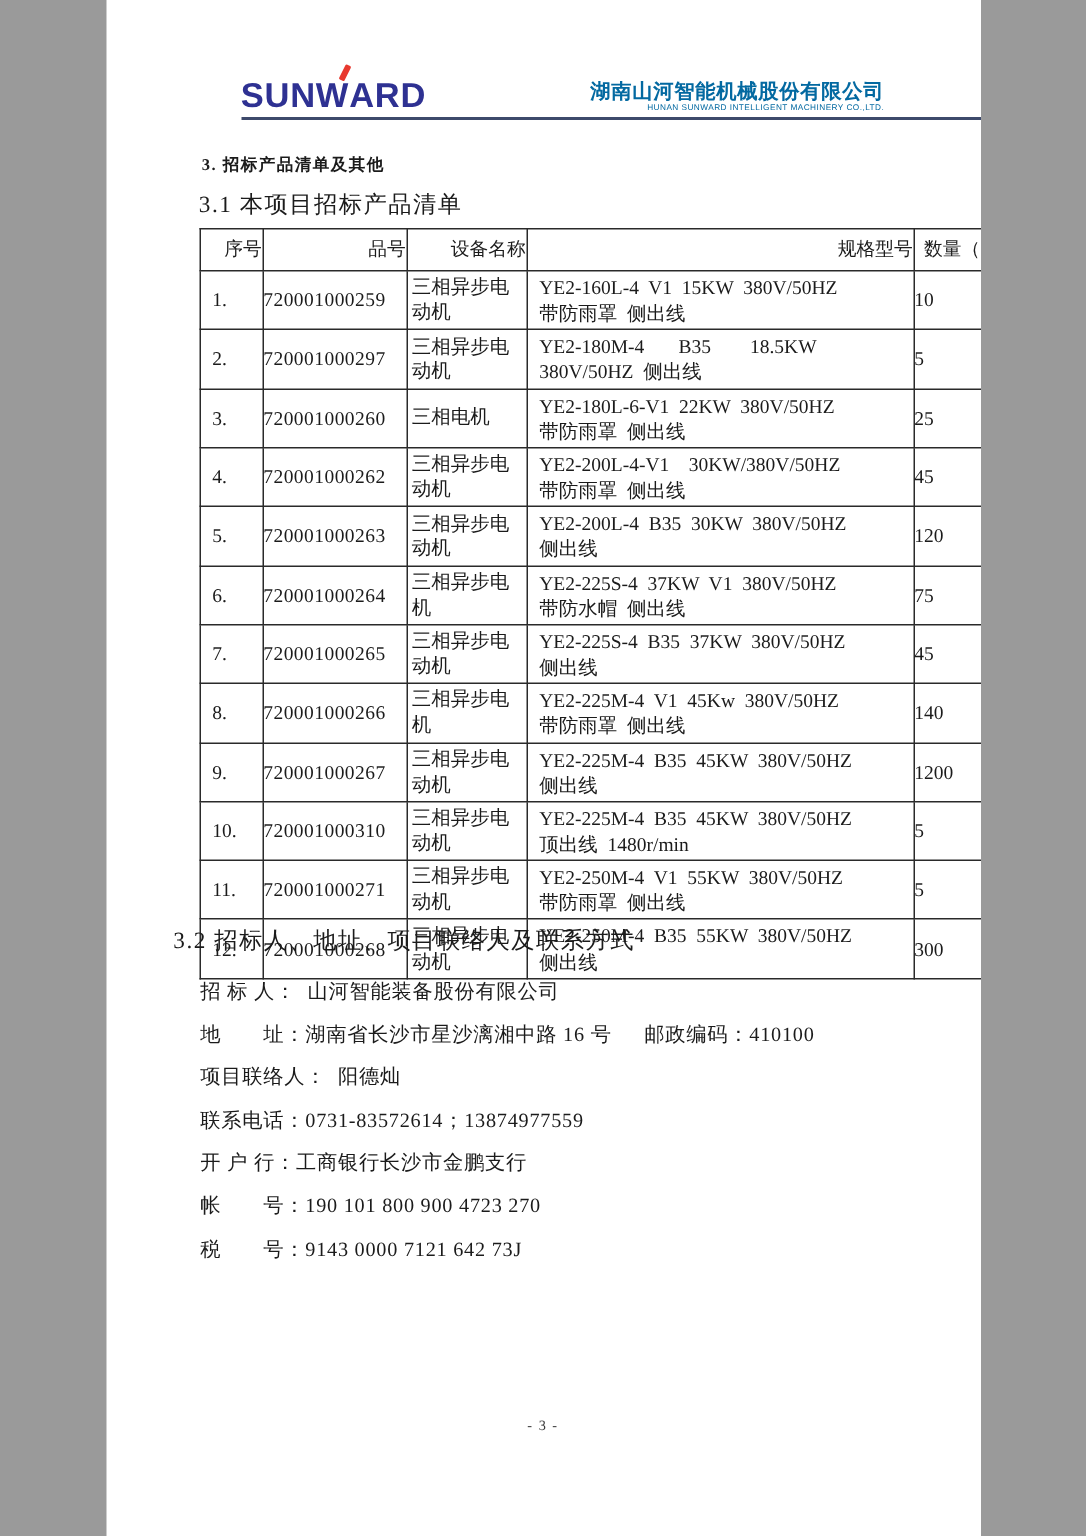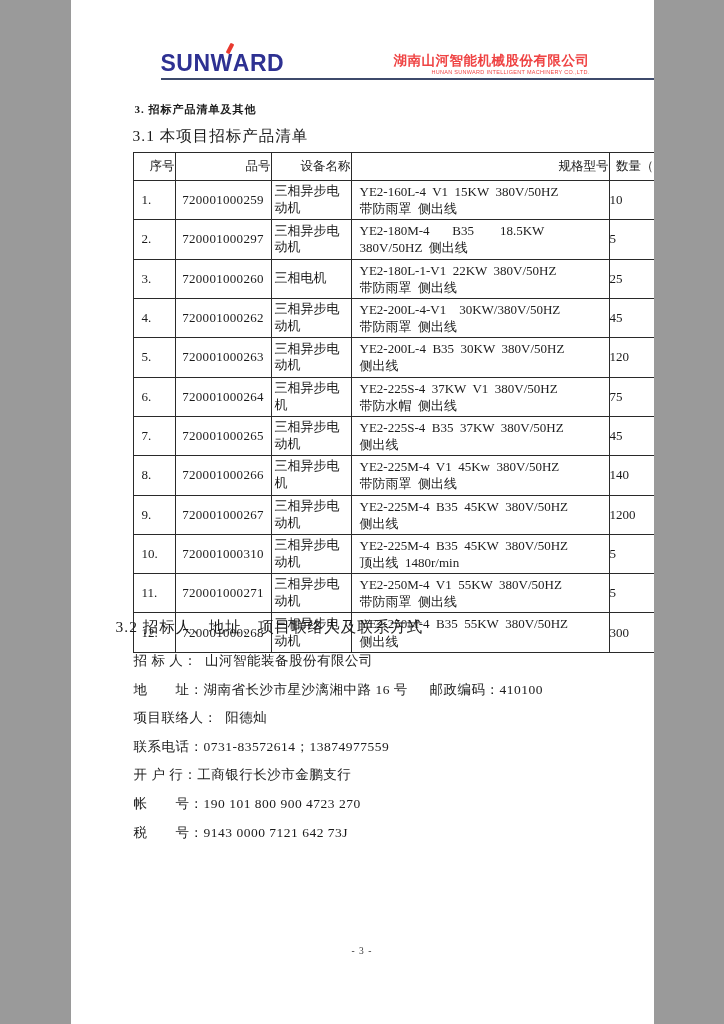--- a/index.html
+++ b/index.html
@@ -20,21 +20,21 @@
   }
   .logo { position: relative; font-family: "Liberation Sans", sans-serif;
     font-weight: bold; font-size: 23px; letter-spacing: 0.5px;
     color: #2e3192; line-height: 1; padding-top: 8px; }
   .logo .w-wrap { position: relative; display: inline-block; }
   .logo .accent {
     position: absolute; top: -9px; right: 1px;
     width: 4px; height: 11px; background: #e8392f;
     transform: rotate(27deg); border-radius: 1px;
   }
-  .company { text-align: right; color: #ef4444; line-height: 1.15; }
+  .company { text-align: right; color: #0369a1; line-height: 1.15; }
   .company-cn { font-family: "Liberation Sans", sans-serif; font-weight: bold; font-size: 13.5px; letter-spacing: 0.5px; }
   .company-en { font-family: "Liberation Sans", sans-serif; font-size: 5.5px; letter-spacing: 0.3px; }
   .hdr-rule { position: absolute; top: 78px; left: 90px; width: 570px; height: 2px; background: #3d4a6b; }
   
   .h-main { position: absolute; top: 102px; left: 64px;
     font-size: 11px; font-weight: bold; letter-spacing: 1px; text-align: right; }
   .h-sub  { position: absolute; top: 126px; left: 62px;
     font-size: 15.5px; font-weight: normal; letter-spacing: 1px; }
   .h-contact { position: absolute; top: 617px; left: 45px;
     font-size: 15.5px; font-weight: normal; letter-spacing: 1px; }
@@ -44,21 +44,21 @@
     width: 596px; border-collapse: collapse; table-layout: fixed;
   }
   table.products th, table.products td {
     border: 1.5px solid #2a2a2a; vertical-align: middle;
   }
   table.products th {
     font-weight: normal; font-size: 12.5px; height: 28px; text-align: right;
   }
   table.products td { font-size: 13px; }
   td.c-no     { width: 42px;  height: 35px; padding-left: 8px; text-align: left; }
-  td.c-item   { width: 96px;  text-align: center; letter-spacing: 0.3px; }
+  td.c-item   { width: 96px;  text-align: left; letter-spacing: 0.3px; }
   td.c-equip  { width: 80px;  font-size: 12px; padding: 2px 3px; line-height: 1.3; }
   td.c-spec   { width: 258px; font-size: 12.5px; padding: 2px 4px 2px 8px;
                 line-height: 1.32; white-space: pre-wrap; }
   td.c-qty    { width: 70px;  }
   td.c-remark { width: 50px; }
   col.w-no{width:42px} col.w-item{width:96px} col.w-equip{width:80px}
   col.w-spec{width:258px} col.w-qty{width:70px} col.w-remark{width:50px}
   
   .contact { position: absolute; top: 652px; left: 63px; font-size: 13.5px; }
   .contact .line { height: 28.6px; white-space: pre-wrap; letter-spacing: 0.5px; }
@@ -119,21 +119,21 @@
         <td class="c-equip">三相异步电动机</td>
         <td class="c-spec">YE2-180M-4       B35        18.5KW
 380V/50HZ  侧出线</td>
         <td class="c-qty">5</td>
         <td class="c-remark"></td>
       </tr>
       <tr>
         <td class="c-no">3.</td>
         <td class="c-item">720001000260</td>
         <td class="c-equip">三相电机</td>
-        <td class="c-spec">YE2-180L-1-V1  22KW  380V/50HZ
+        <td class="c-spec">YE2-180L-6-V1  22KW  380V/50HZ
 带防雨罩  侧出线</td>
         <td class="c-qty">25</td>
         <td class="c-remark"></td>
       </tr>
       <tr>
         <td class="c-no">4.</td>
         <td class="c-item">720001000262</td>
         <td class="c-equip">三相异步电动机</td>
         <td class="c-spec">YE2-200L-4-V1    30KW/380V/50HZ
 带防雨罩  侧出线</td>

